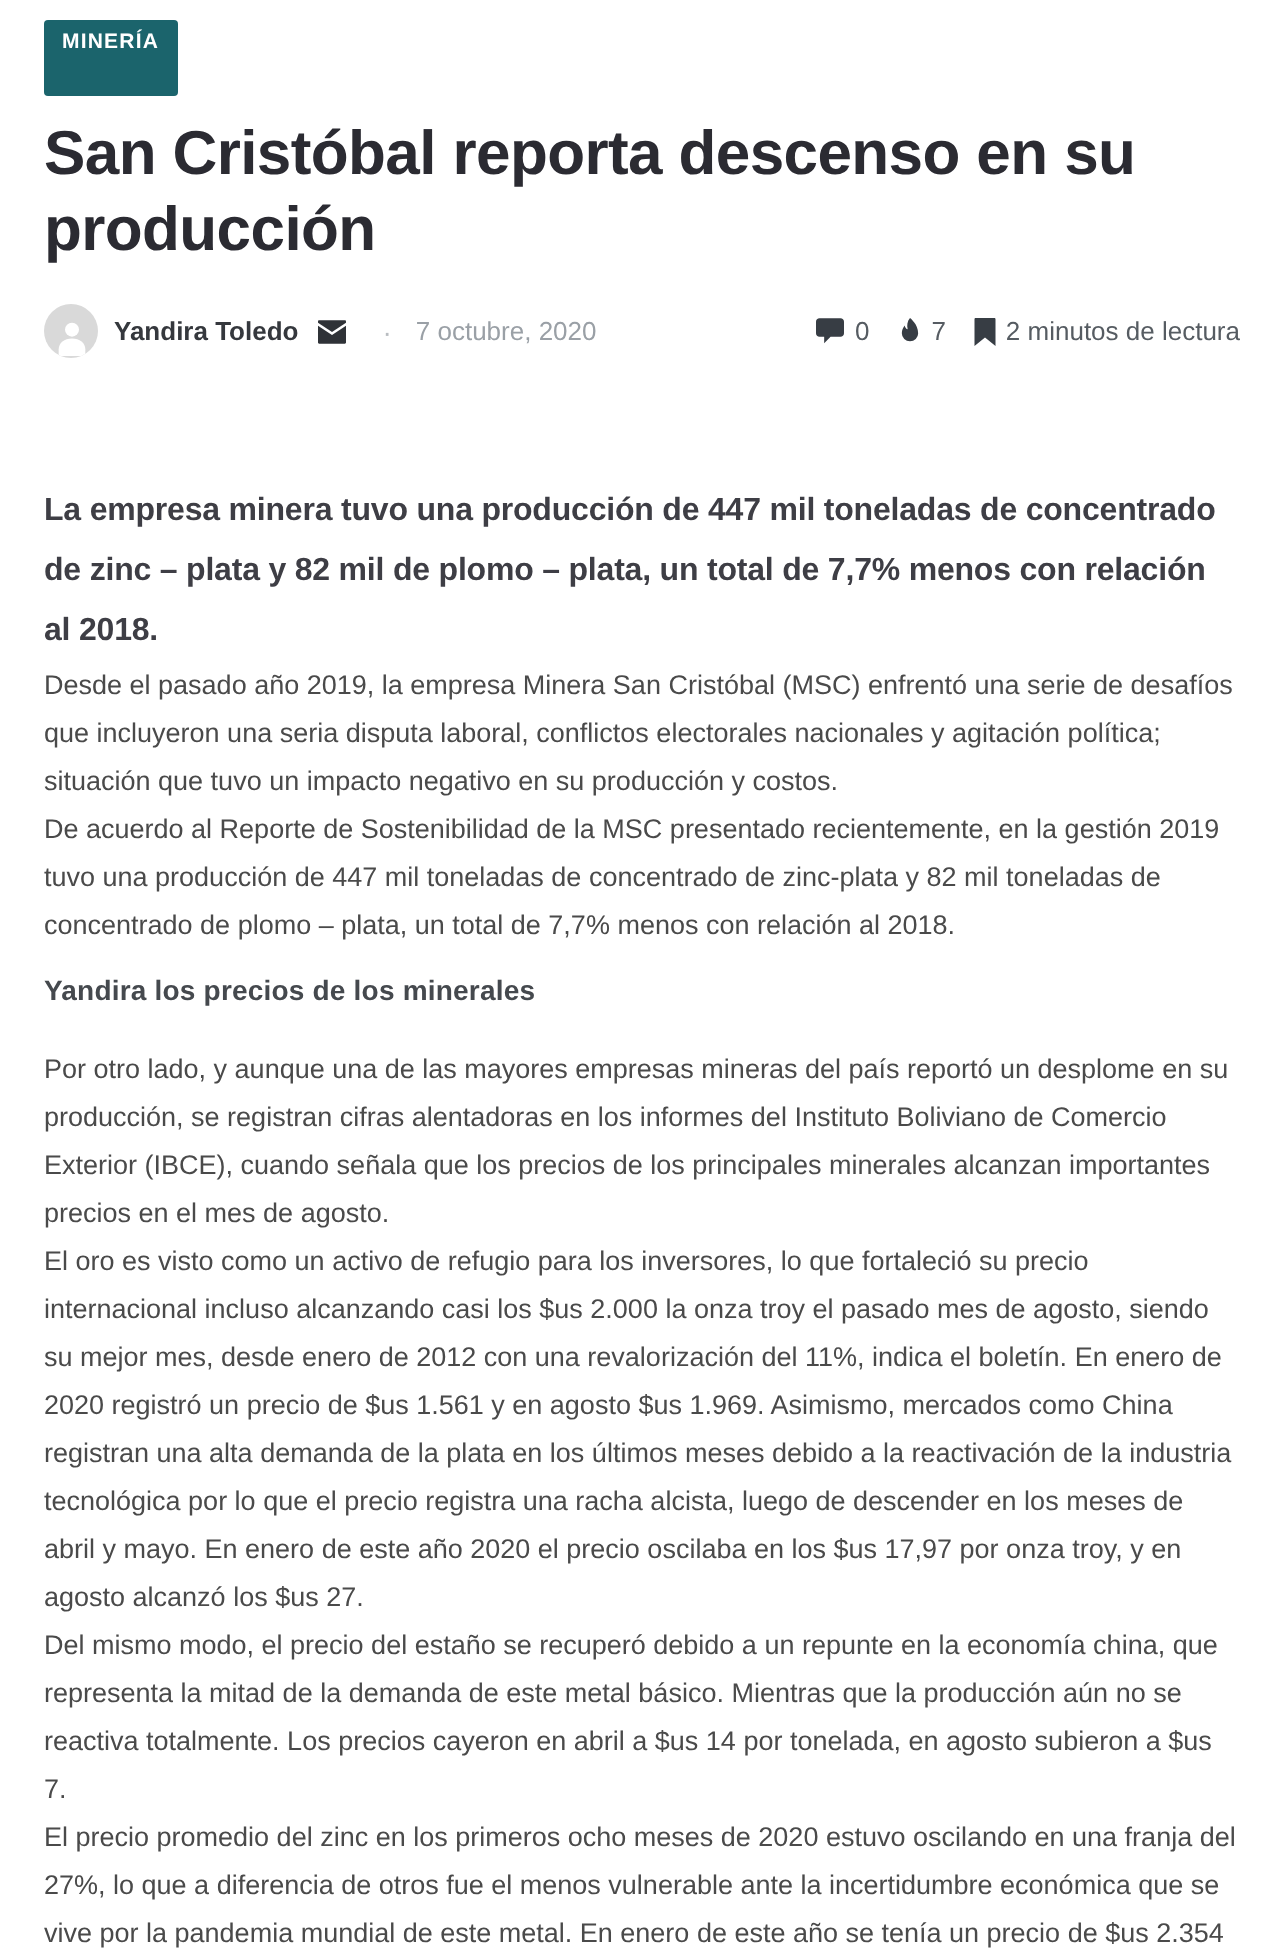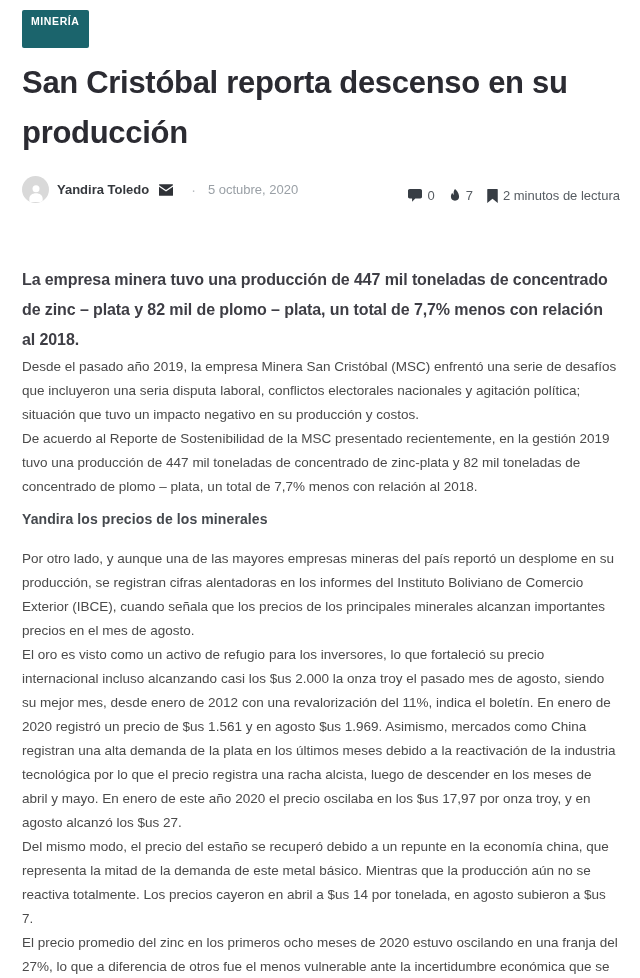--- a/index.html
+++ b/index.html
@@ -25,29 +25,29 @@
     text-transform: uppercase;
     padding: 5px 9px 21px 9px;
     border-radius: 2px;
     text-decoration: none;
     cursor: pointer;
   }
   h1.title {
     margin-top: 10px;
     max-width: 598px;
     font-size: 31px;
-    line-height: 50px;
+    line-height: 38px;
     font-weight: bold;
     letter-spacing: -0.3px;
     color: #2b2b32;
   }
   .meta-row {
     margin-top: 18px;
     display: flex;
-    align-items: flex-end;
+    align-items: center;
     justify-content: space-between;
   }
   .author-block { display: flex; align-items: center; gap: 8px; }
   .avatar {
     width: 27px; height: 27px;
     border-radius: 50%;
     background: #d9d9d9;
     display: inline-flex;
     align-items: center;
     justify-content: center;
@@ -110,21 +110,21 @@
         </svg>
       </span>
       <span class="author-name">Yandira Toledo</span>
       <span class="envelope">
         <svg width="14" height="12" viewBox="0 0 24 20" fill="currentColor">
           <path d="M1 0h22c.6 0 1 .4 1 1v1L12 10 0 2V1c0-.6.4-1 1-1z"></path>
           <path d="M0 4.6l12 8 12-8V19c0 .6-.4 1-1 1H1c-.6 0-1-.4-1-1V4.6z"></path>
         </svg>
       </span>
       <span class="meta-sep">·</span>
-      <span class="date">5 octubre, 2020</span>
+      <span class="date">7 octubre, 2020</span>
     </div>
 
     <div class="stats">
       <span class="stat clickable">
         <span class="icon">
           <svg width="14" height="13" viewBox="0 0 24 22" fill="currentColor">
             <path d="M3 0h18c1.7 0 3 1.3 3 3v10c0 1.7-1.3 3-3 3h-8.5L7 21.5V16H3c-1.7 0-3-1.3-3-3V3c0-1.7 1.3-3 3-3z"></path>
           </svg>
         </span>
         <span>0</span>

